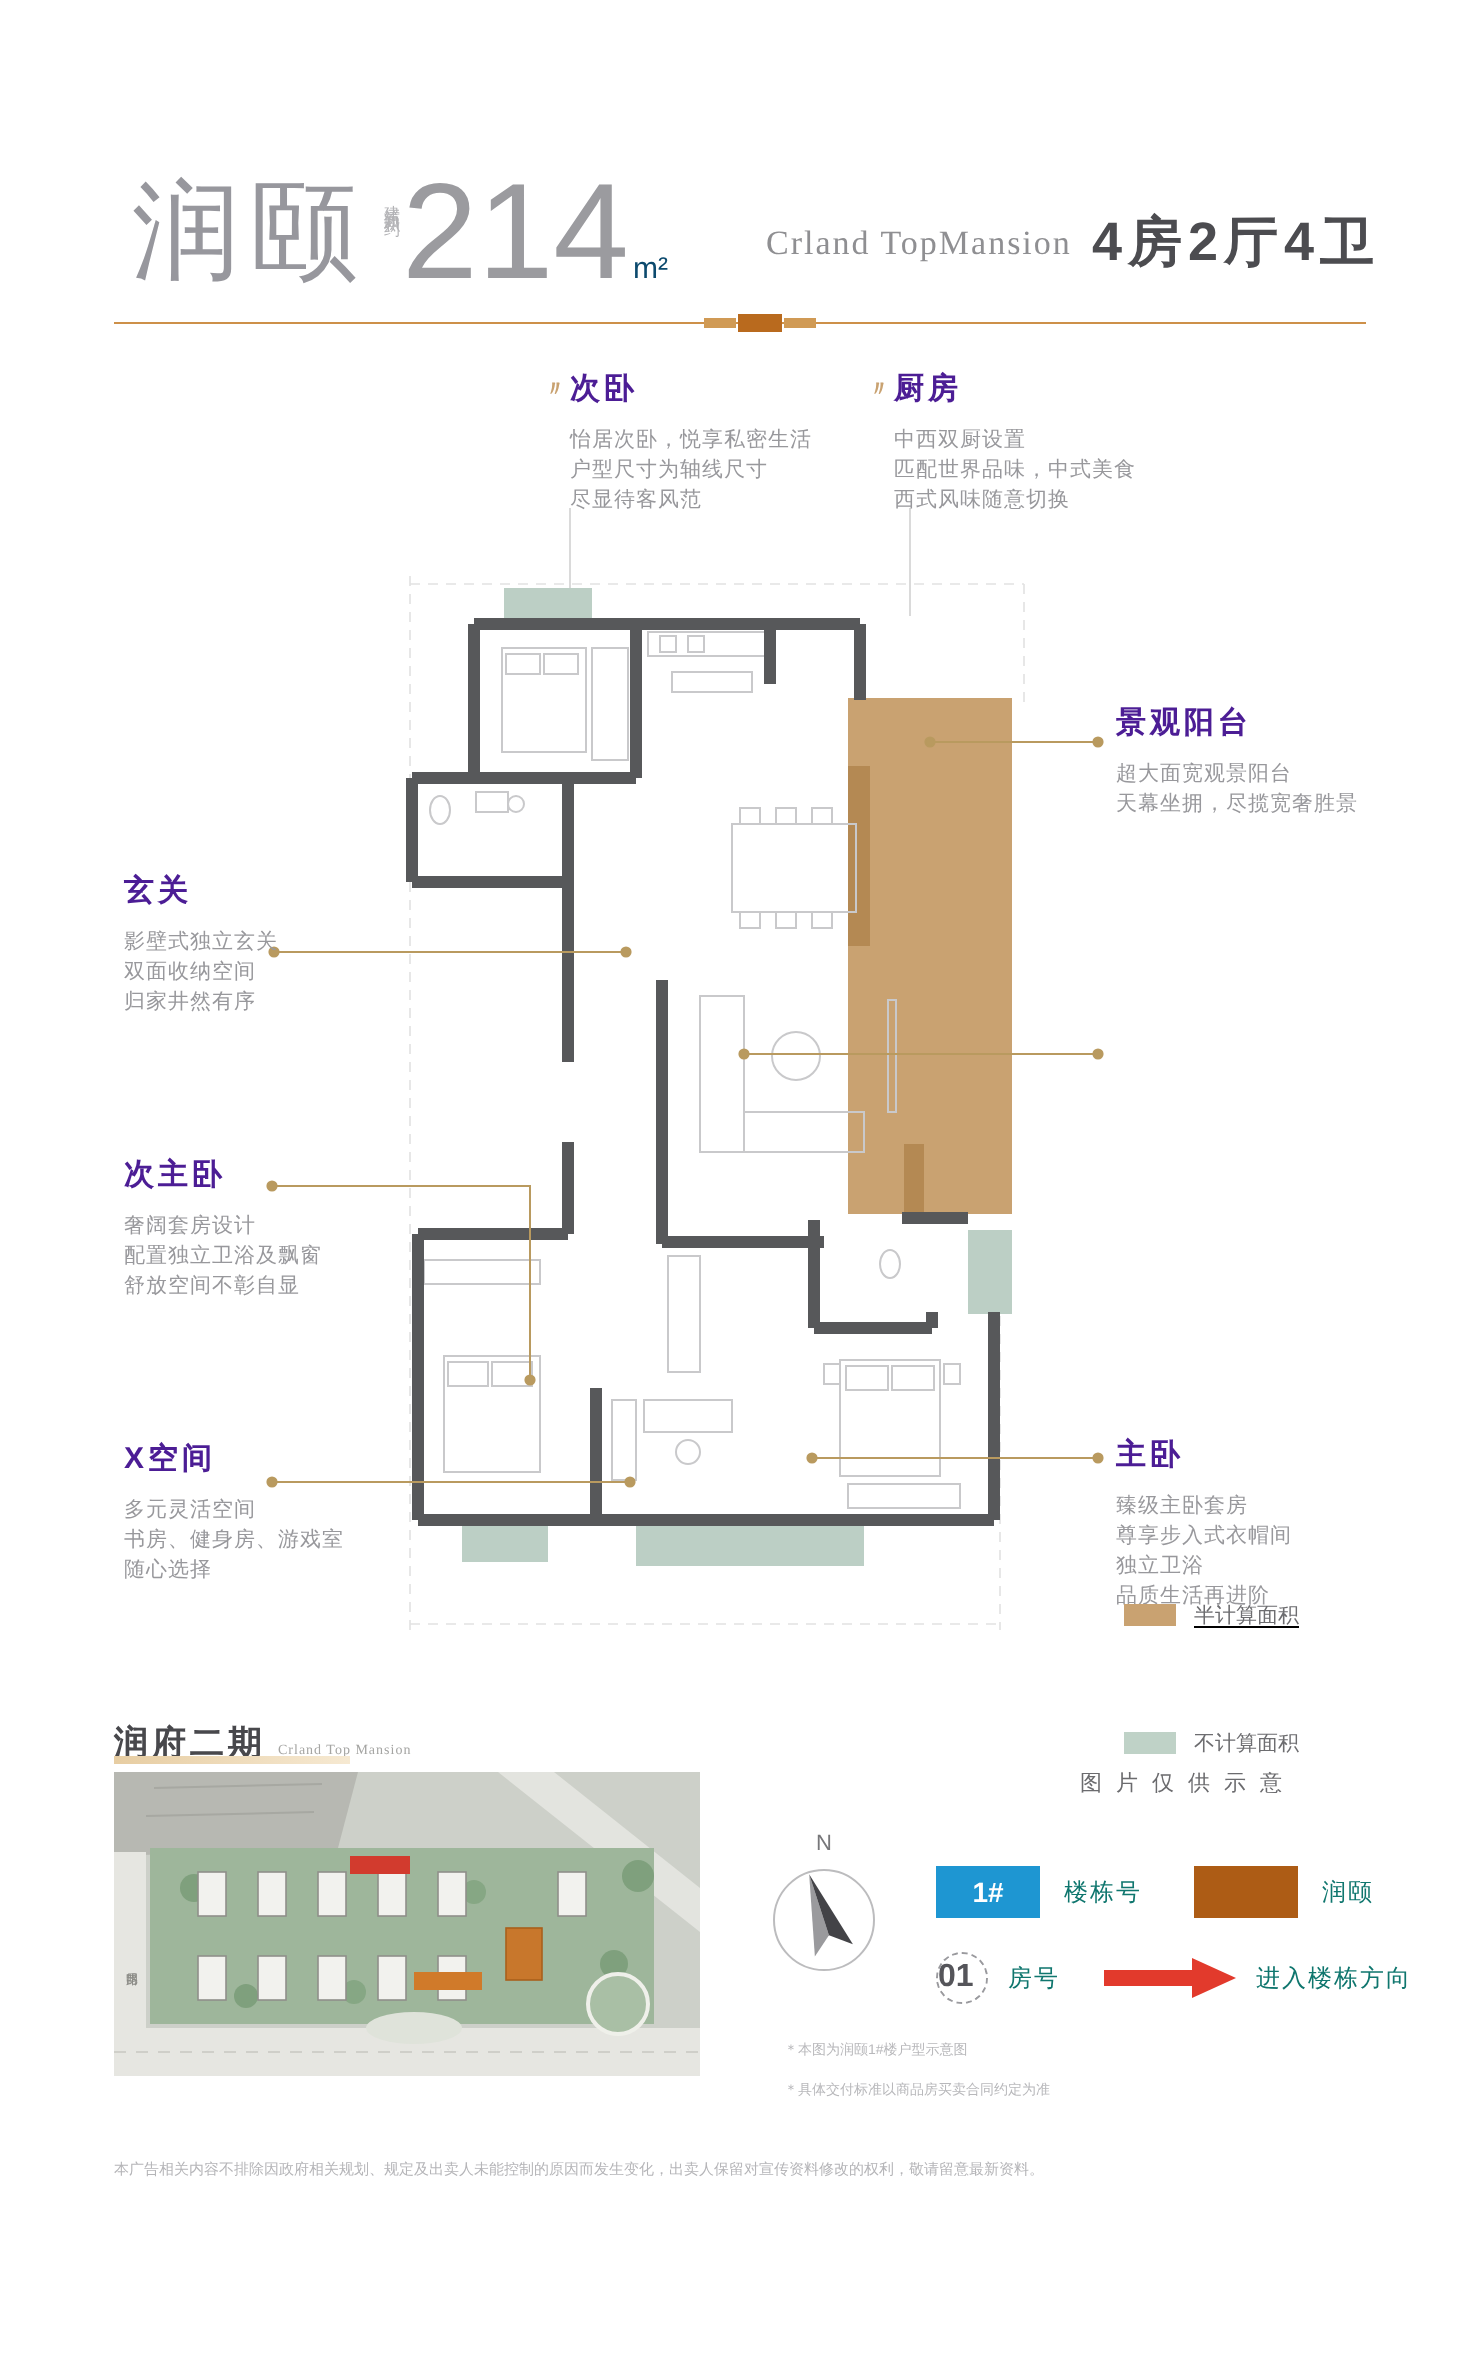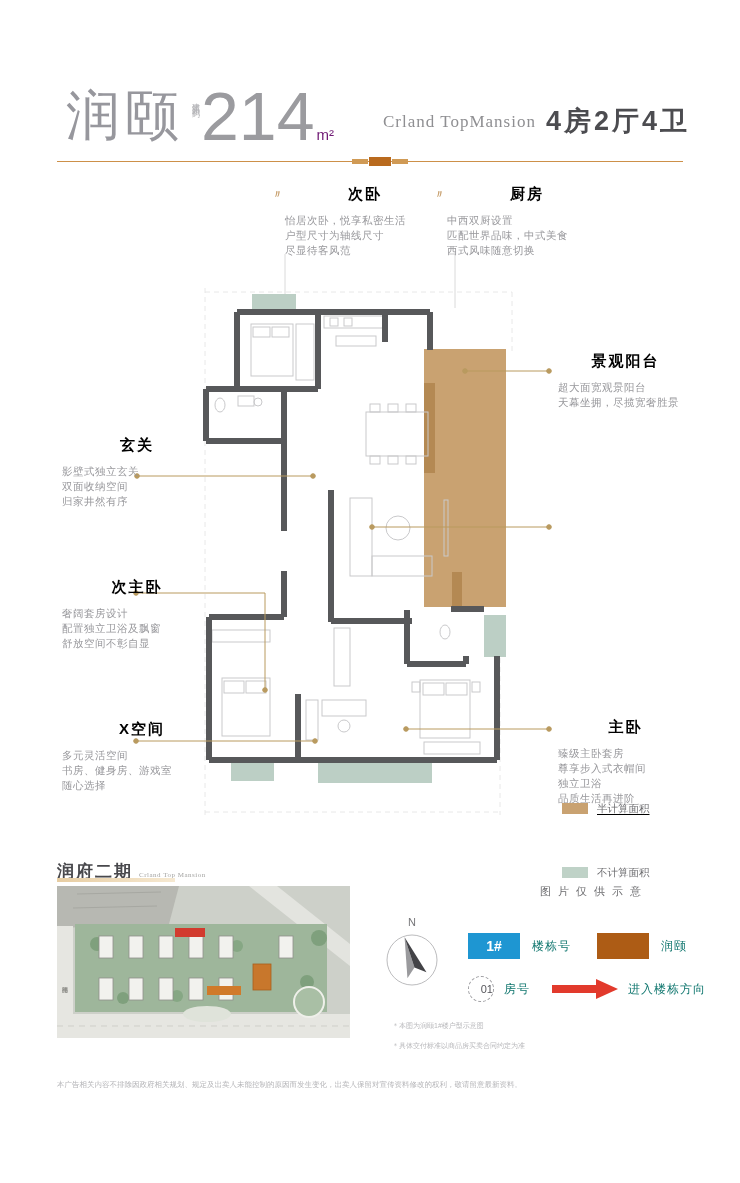--- a/index.html
+++ b/index.html
@@ -3,44 +3,44 @@
 <meta charset="utf-8">
 <style>
   html,body{margin:0;padding:0;background:#ffffff;}
   body{font-family:"Liberation Sans","DejaVu Sans",sans-serif;-webkit-font-smoothing:antialiased;}
   .page{position:relative;width:740px;height:1183px;margin:0 auto;background:#ffffff;overflow:hidden;}
   .abs{position:absolute;}
   
   .brand{font-size:54px;color:#97979d;letter-spacing:5px;font-weight:400;}
   .area-vert{writing-mode:vertical-rl;font-size:8px;color:#b3b3b6;letter-spacing:2px;}
   .area-num{font-size:68px;color:#9b9b9f;font-weight:400;line-height:1;}
-  .area-unit{font-size:15px;color:#701a75;margin-left:2px;}
+  .area-unit{font-size:15px;color:#0c4a6e;margin-left:2px;}
   .proj-en{font-family:"Liberation Serif","DejaVu Serif",serif;font-size:17px;color:#8f8f92;letter-spacing:1px;}
   .spec{font-size:27px;color:#4c4c50;font-weight:bold;letter-spacing:3px;}
   .divider{height:1px;background:#cd9049;}
   .orn{background:#b96a1e;}
   .orn-side{background:#d09a55;}
   
-  .co-title{font-size:15px;font-weight:bold;color:#000000;letter-spacing:2px;margin-bottom:9px;position:relative;text-align:center;}
+  .co-title{font-size:15px;font-weight:bold;color:#4c1d95;letter-spacing:2px;margin-bottom:9px;position:relative;}
   .co-line{font-size:10.5px;color:#98989c;line-height:15px;letter-spacing:0.5px;}
   .qmark{position:absolute;left:-13px;top:2px;font-size:11px;color:#c9a271;}
   .qmark::before{content:"〃";}
   
   .sw{display:inline-block;width:26px;height:11px;vertical-align:middle;}
   .sw-label{font-size:10.5px;color:#6d6d70;margin-left:9px;vertical-align:middle;}
   .legend-note{font-size:11px;color:#6b6b6e;letter-spacing:7px;}
   
   .sp-title{font-size:17px;font-weight:bold;color:#48484c;letter-spacing:2px;}
   .sp-sub{font-family:"Liberation Serif","DejaVu Serif",serif;font-size:7px;color:#a5a5a3;letter-spacing:0.5px;margin-left:6px;}
   .sp-bar{height:4px;background:linear-gradient(90deg,#e7cda2,#f6e9d2);}
   
   .tag-blue{width:52px;height:26px;background:#1e96d2;color:#ffffff;font-size:14px;font-weight:bold;text-align:center;line-height:26px;}
   .tag-brown{width:52px;height:26px;background:#ad5c15;}
   .mlegend-label{font-size:12px;color:#0f766e;letter-spacing:1px;line-height:26px;}
-  .room-circle{width:24px;height:24px;border:1px dashed #9a9a9e;border-radius:50%;text-align:right;line-height:24px;font-size:11px;color:#55555a;}
+  .room-circle{width:24px;height:24px;border:1px dashed #9a9a9e;border-radius:50%;text-align:left;line-height:24px;font-size:16px;color:#55555a;font-weight:bold;}
   
   .note-sm{font-size:7px;color:#b8b8bb;line-height:12px;}
   .fineprint{font-size:7.5px;color:#b5b5b8;line-height:1.75;text-align:justify;margin-top:25px;}
   .n-label{font-size:11px;color:#77777a;}
   svg{display:block;}
 </style>
 </head>
 <body>
 
 <div class="page">

